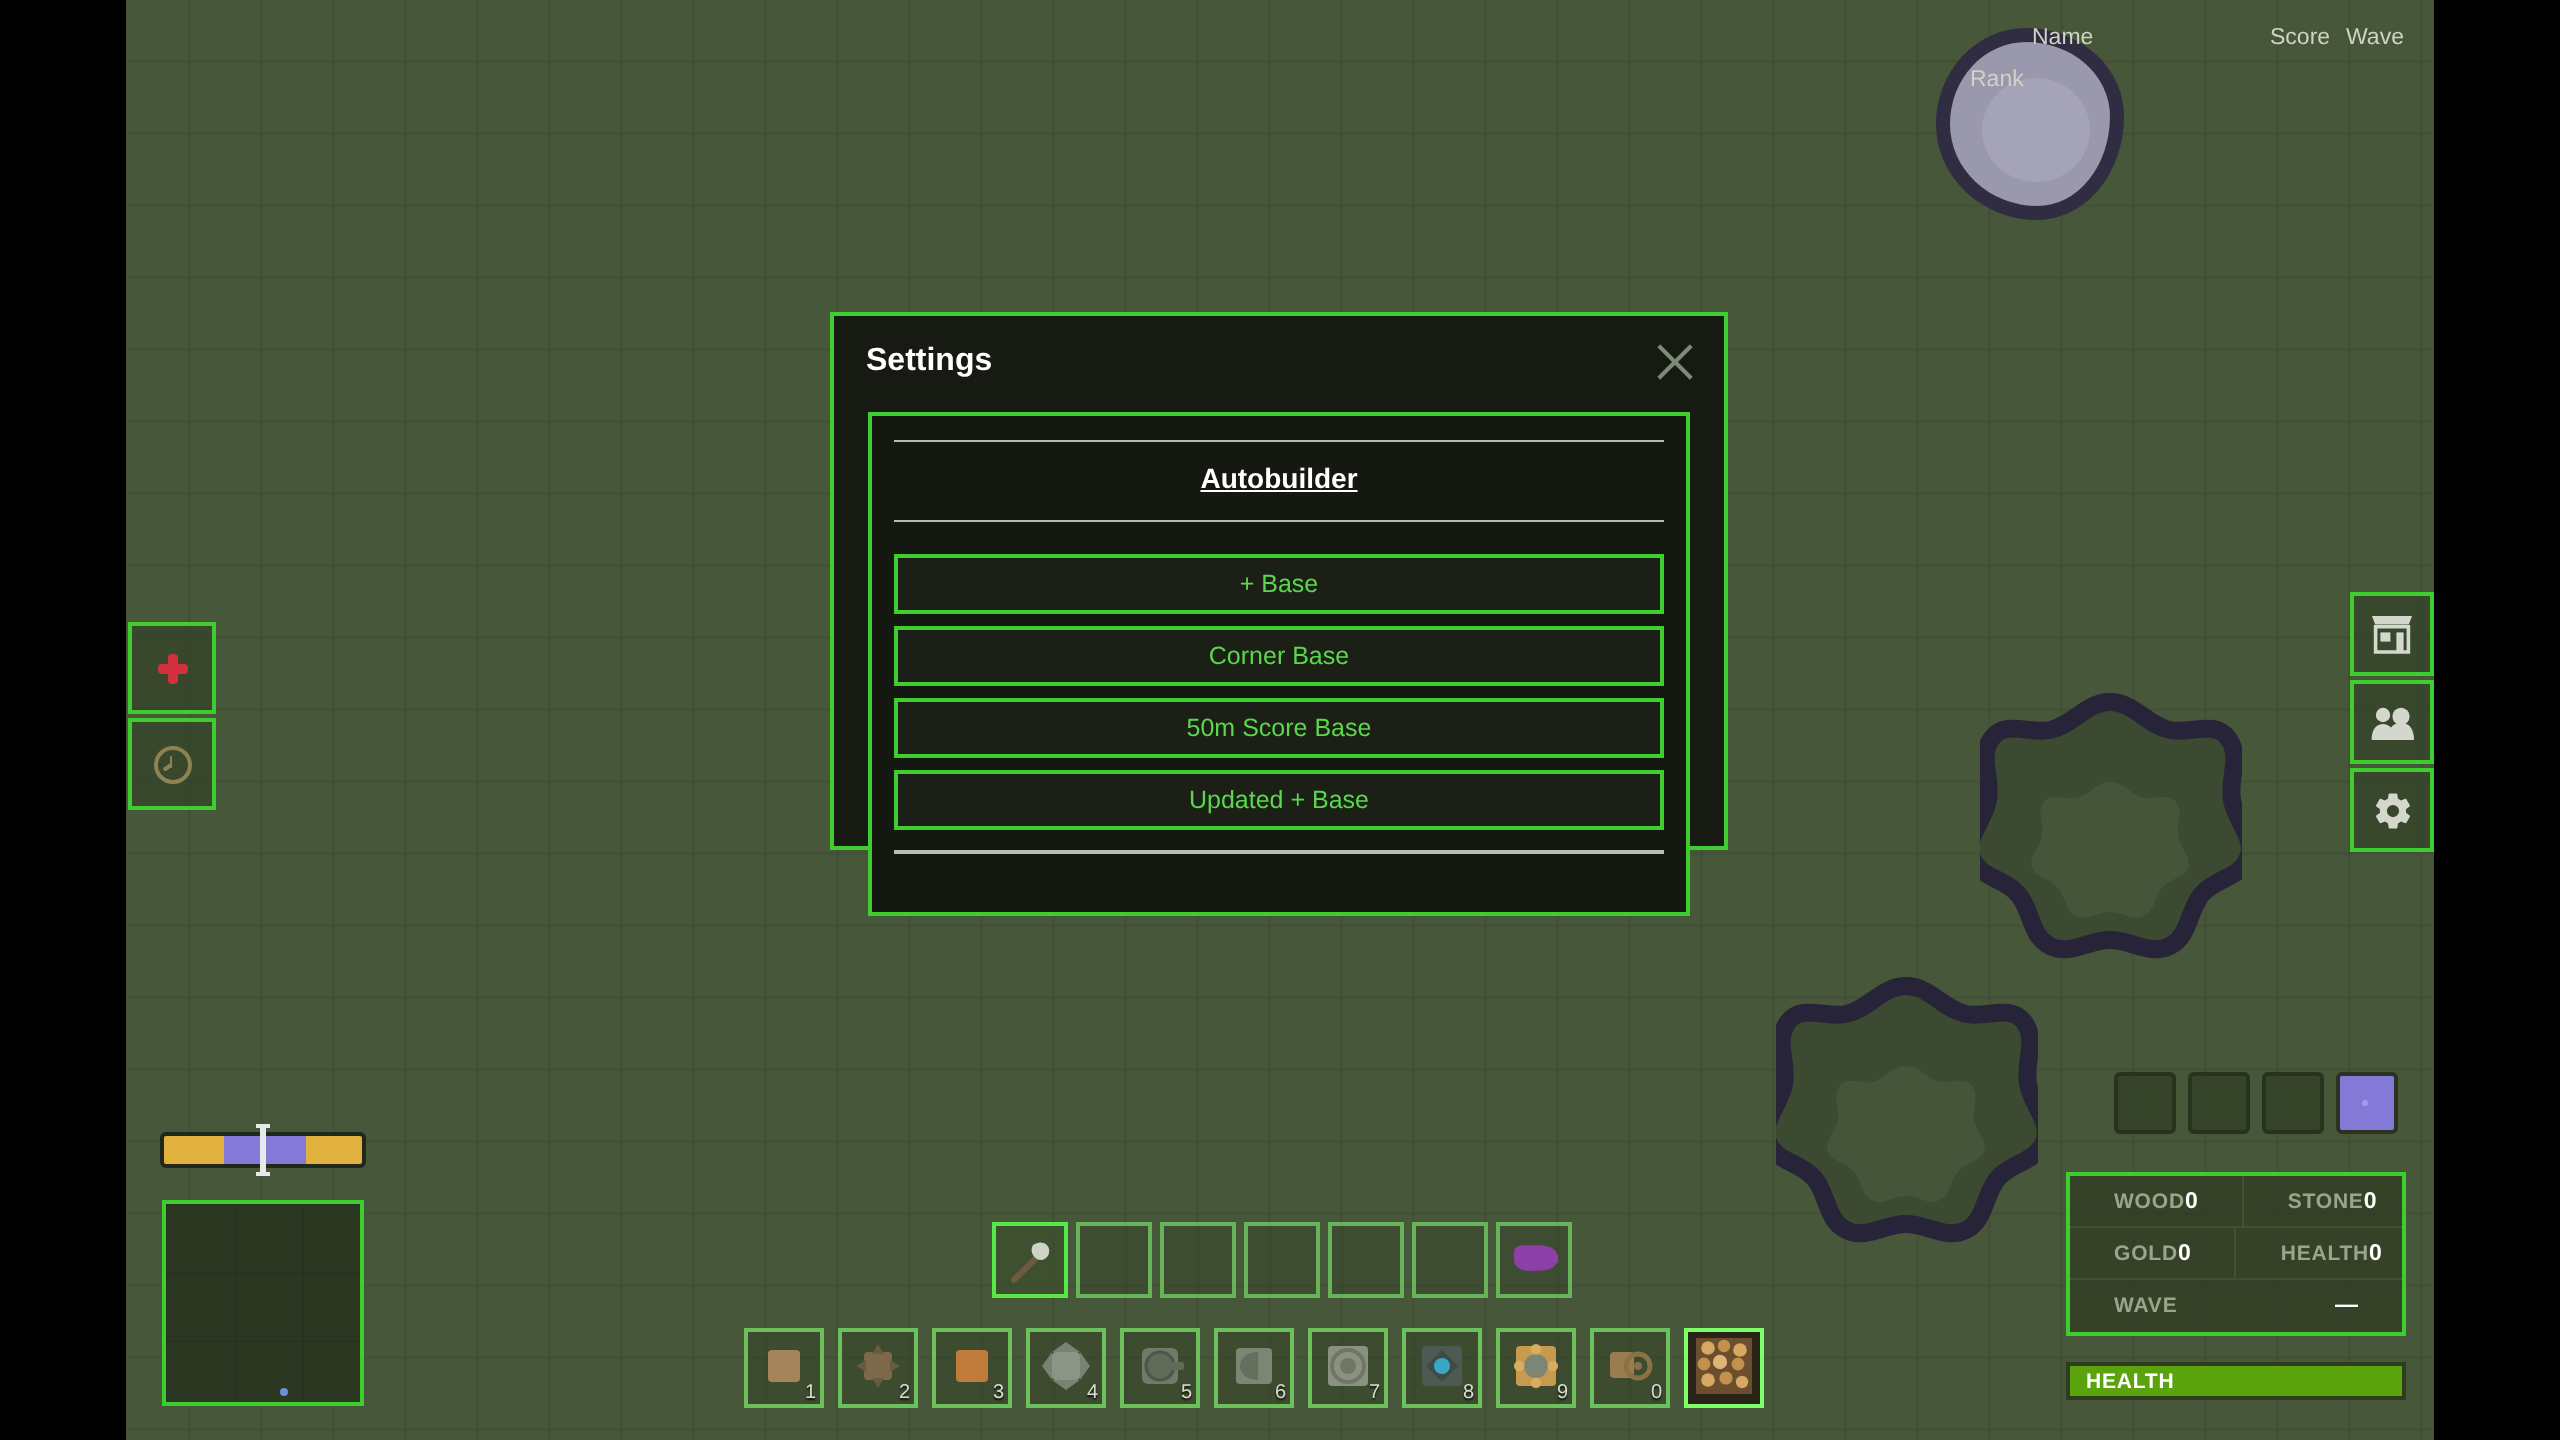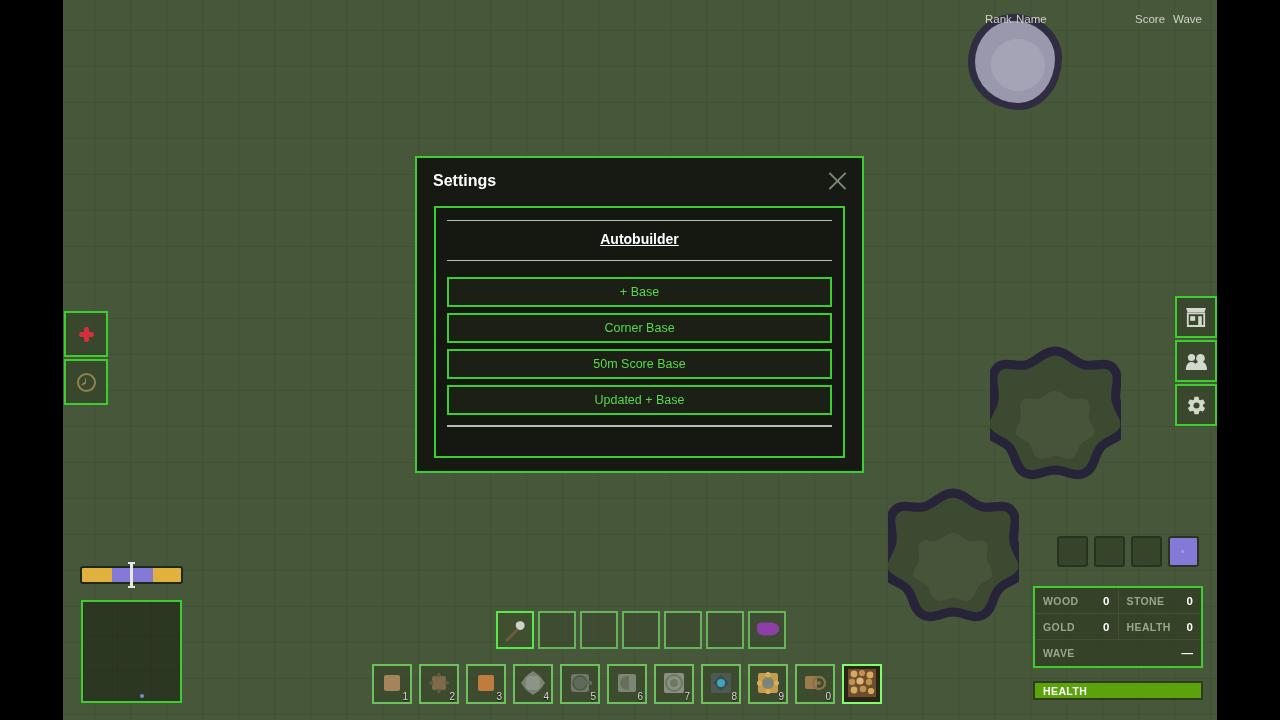--- a/index.html
+++ b/index.html
@@ -72,21 +72,21 @@
 
   
   #leaderboard {
     position: absolute;
     left: 985px; top: 13px;
     width: 215px; height: 18px;
     z-index: 20;
     font-size: 11.5px;
     color: #cfd3c4;
   }
-  #leaderboard .lb-rank  { position: absolute; left: 0px;   }
+  #leaderboard .lb-rank  { position: absolute; left: 0px; margin-top: 21px;   }
   #leaderboard .lb-name  { position: absolute; left: 31px;  }
   #leaderboard .lb-score { position: absolute; left: 150px; }
   #leaderboard .lb-wave  { position: absolute; left: 188px; }
 
   
   #left-buttons {
     position: absolute;
     left: 64px; top: 311px;
     z-index: 20;
   }
@@ -268,21 +268,21 @@
   .res-row {
     display: flex;
     height: 26px;
     border-bottom: 1px solid rgba(90,110,70,0.35);
   }
   .res-row:last-child { border-bottom: none; }
   .res-cell {
     flex: 1;
     display: flex;
     align-items: center;
-    padding: 0 8px;
+    padding: 0 22px;
     border-right: 1px solid rgba(90,110,70,0.35);
   }
   .res-cell:last-child { border-right: none; }
   .res-cell.full { flex: 2; }
   .res-label {
     flex: 1;
     font-size: 10.5px;
     font-weight: bold;
     color: #9aa68c;
     letter-spacing: 0.4px;
@@ -313,21 +313,21 @@
     font-weight: bold;
     color: #ffffff;
     padding-left: 8px;
     letter-spacing: 0.4px;
   }
 
   
   #settings-dialog {
     position: absolute;
     left: 415px; top: 156px;
-    width: 449px; height: 317px;
+    width: 449px; height: 269px;
     background: #161a12;
     border: 2px solid #3ecd2f;
     z-index: 50;
   }
   #dialog-title {
     position: absolute;
     left: 16px; top: 14px;
     font-size: 16px;
     font-weight: bold;
     color: #ffffff;

